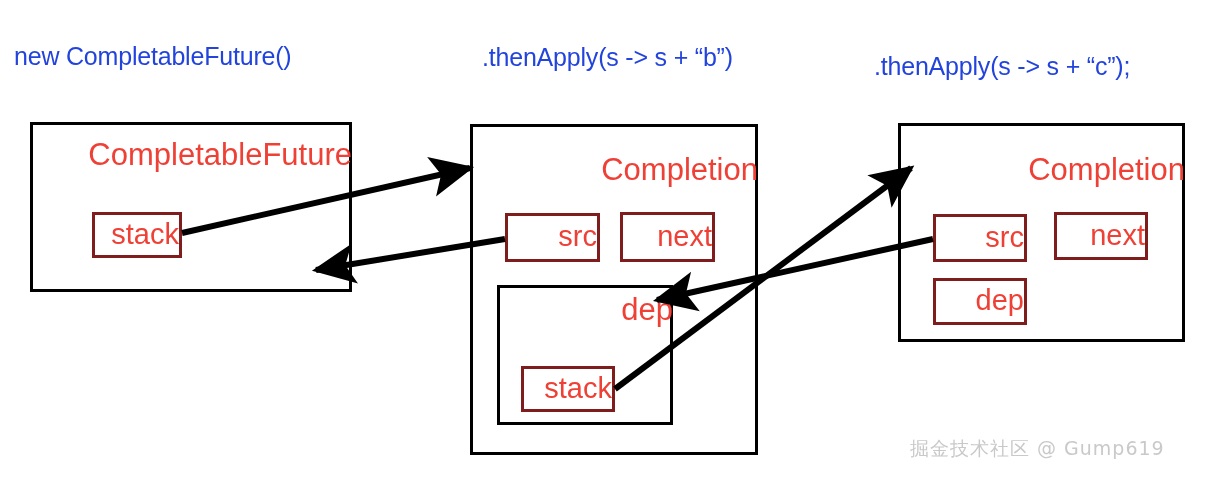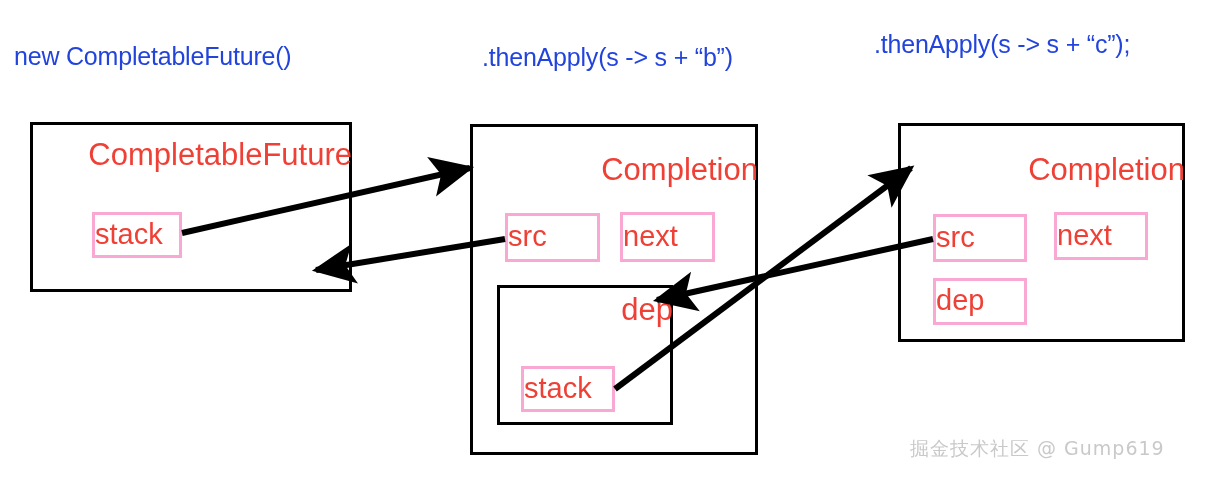--- a/index.html
+++ b/index.html
@@ -35,26 +35,26 @@
   .title {
     position: absolute;
     color: #ef4036;
     font-family: "Liberation Sans", sans-serif;
     font-size: 31px;
     white-space: nowrap;
     text-align: right;
   }
   .fbox {
     position: absolute;
-    border: 3px solid #f9a8d4;
+    border: 3px solid #7f1d1d;
     background: transparent;
     box-sizing: border-box;
     display: flex;
     align-items: center;
-    justify-content: flex-start;
+    justify-content: flex-end;
   }
   .fbox > span {
     color: #ef4036;
     font-family: "Liberation Sans", sans-serif;
     font-size: 29px;
     line-height: 1;
     white-space: nowrap;
     position: relative;
     top: -1px;
   }
@@ -77,21 +77,21 @@
   }
 </style>
 </head>
 <body>
 
 <div id="canvas">
 
   <div id="headers">
       <div class="hdr" style="left: 14px; top: 42px;">new CompletableFuture()</div>
       <div class="hdr" style="left: 482px; top: 43px;">.thenApply(s -&gt; s + “b”)</div>
-      <div class="hdr" style="left: 874px; top: 30px;">.thenApply(s -&gt; s + “c”);</div>
+      <div class="hdr" style="left: 874px; top: 52px;">.thenApply(s -&gt; s + “c”);</div>
     </div>
 
   <div id="objects">
       <div class="obox" style="left: 30px; top: 122px; width: 322px; height: 170px;"></div>
       <div class="title" style="left: 30px; top: 137px; width: 322px;">CompletableFuture</div>
       <div class="fbox" style="left: 92px; top: 212px; width: 90px; height: 46px;">
         <span>stack</span>
       </div>
       <div class="obox" style="left: 470px; top: 124px; width: 288px; height: 331px;"></div>
       <div class="title" style="left: 470px; top: 152px; width: 288px;">Completion</div>

